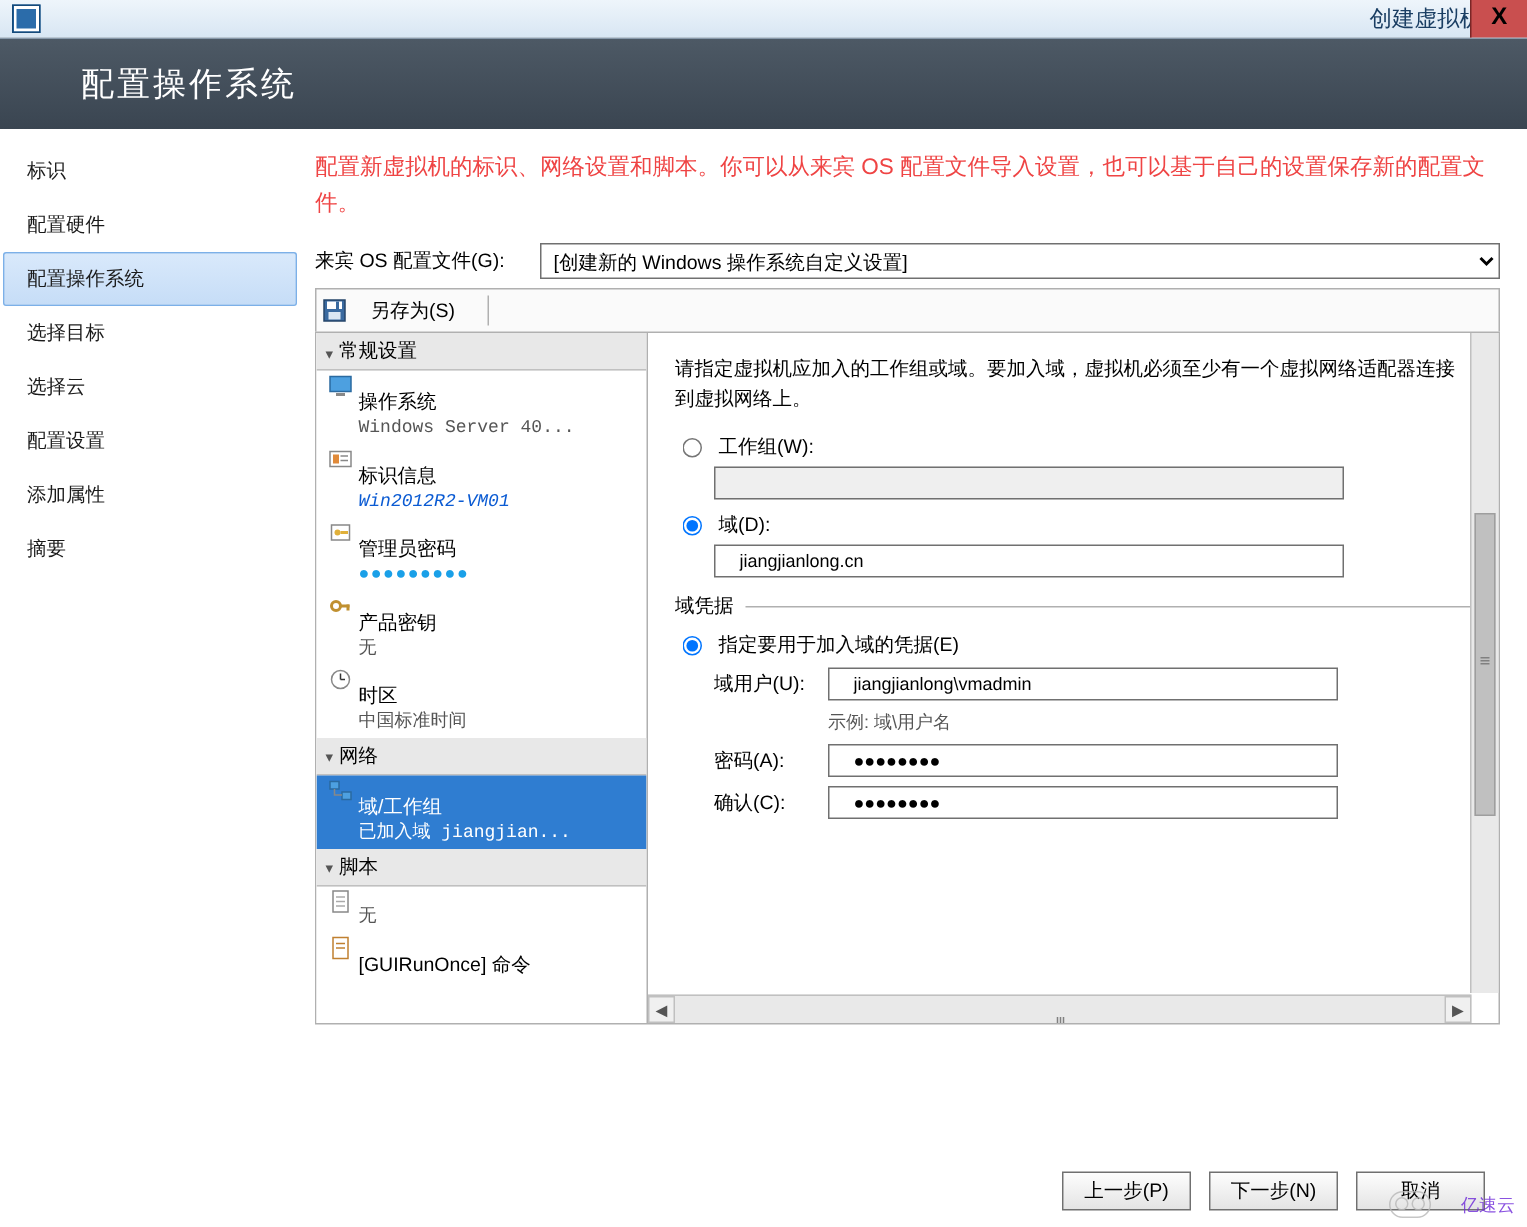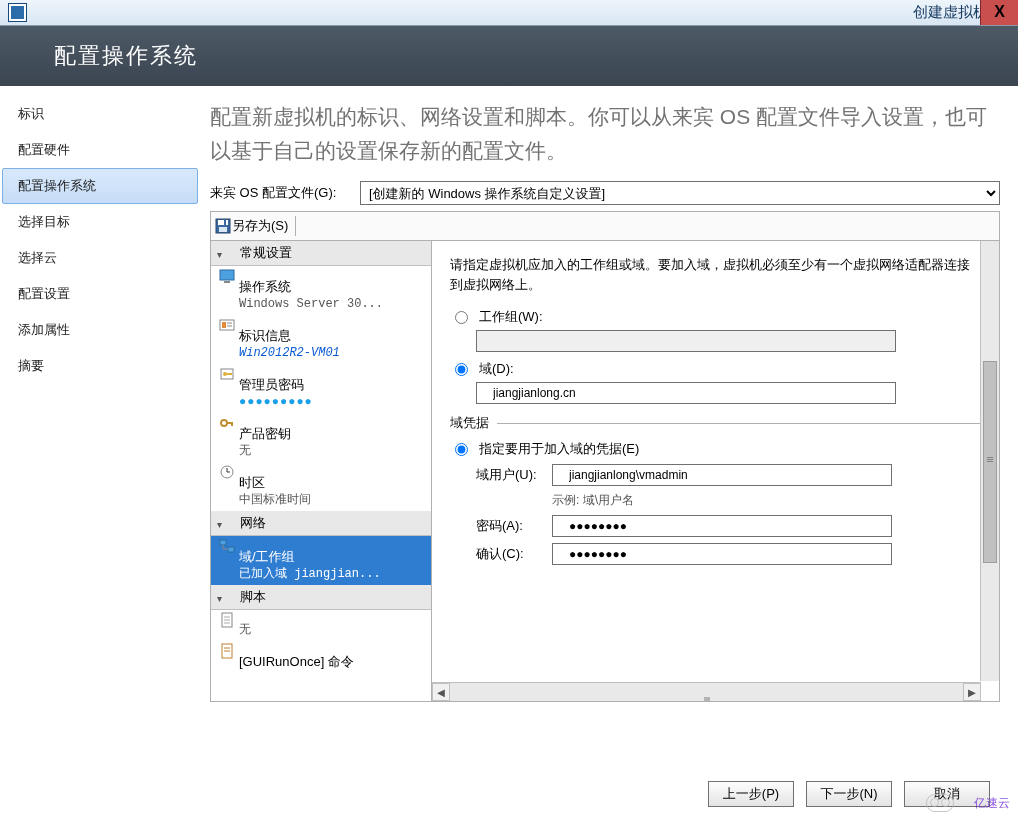--- a/index.html
+++ b/index.html
@@ -14,32 +14,32 @@
   
   .header { height:60px; background:linear-gradient(#4d5965,#3a4551); color:#fff; display:flex; align-items:center; padding-left:54px; font-size:22px; letter-spacing:2px;}
 
   
   .body { display:flex; height:680px; }
   .sidebar { width:200px; padding:10px 2px; box-sizing:border-box; }
   .nav-item { padding:9px 16px; color:#1a1a1a; cursor:default; }
   .nav-item.selected { background:linear-gradient(#d9e9fb,#c6ddf7); border:1px solid #7cb0e8; border-radius:2px; padding:8px 15px; }
 
   .main { flex:1; padding:14px 18px 0 10px; box-sizing:border-box; display:flex; flex-direction:column; overflow:hidden;}
-  .intro { color:#737373; font-size:21px; line-height:1.6; margin-bottom:14px; }
+  .intro { color:#ef4444; font-size:15px; line-height:1.6; margin-bottom:14px; }
   .profile-row { display:flex; align-items:center; margin-bottom:6px; }
   .profile-row label { width:150px; }
   .profile-row select { flex:1; height:24px; border:1px solid #707070; background:#fff; font-family:inherit; font-size:13px; padding-left:4px;}
 
-  .toolbar { display:flex; align-items:center; border:1px solid #b0b0b0; border-bottom:none; height:28px; padding-left:4px; gap:1px; background:#fafafa;}
+  .toolbar { display:flex; align-items:center; border:1px solid #b0b0b0; border-bottom:none; height:28px; padding-left:4px; gap:16px; background:#fafafa;}
   .toolbar .save-icon { width:16px; height:16px; display:inline-block; }
   .toolbar .divider { width:1px; height:20px; background:#b0b0b0; margin-left:6px;}
 
   .panel-row { display:flex; border:1px solid #b0b0b0; height:460px; }
   .tree { width:220px; border-right:1px solid #b0b0b0; overflow:hidden; background:#fff; font-size:13px; }
-  .tree-header { background:#e8e8e8; border-bottom:1px solid #c0c0c0; padding:3px 6px; font-weight:normal; display:flex; align-items:center; gap:18px; font-size:13px;}
+  .tree-header { background:#e8e8e8; border-bottom:1px solid #c0c0c0; padding:3px 6px; font-weight:normal; display:flex; align-items:center; gap:4px; font-size:13px;}
   .tree-header .chev::before { content:"▾"; font-size:10px; color:#555;}
   .tree-item { padding:12px 0 2px 28px; line-height:1.4; position:relative;}
   .tree-item .ico { position:absolute; left:8px; top:2px; width:16px; height:16px; }
   .tree-item .sub { color:#555; font-family:"Courier New",monospace; font-size:12px;}
   .tree-item .sub.link { color:#0b5bd3; font-style:italic;}
   .tree-item .sub.pw { color:#1aa0e8; letter-spacing:1px;}
   .tree-item.selected { background:#2f7dd1; color:#fff; }
   .tree-item.selected .sub { color:#fff; }
 
   .form { flex:1; position:relative; padding:14px 18px 0 18px; box-sizing:border-box; overflow:hidden; }
@@ -136,21 +136,21 @@
               <span>常规设置</span>
             </div>
             <div class="tree-item">
               <span class="ico">
                 <svg viewBox="0 0 16 16">
                   <rect x="1" y="2" width="14" height="10" fill="#4da0e0" stroke="#2a6aa0"></rect>
                   <rect x="5" y="13" width="6" height="2" fill="#888"></rect>
                 </svg>
               </span>
               <div>操作系统</div>
-              <div class="sub">Windows Server 30...</div>
+              <div class="sub">Windows Server 40...</div>
             </div>
             <div class="tree-item">
               <span class="ico">
                 <svg viewBox="0 0 16 16">
                   <rect x="1" y="3" width="14" height="10" fill="#fff" stroke="#888"></rect>
                   <rect x="3" y="5" width="4" height="6" fill="#e08a3a"></rect>
                   <line x1="8" y1="6" x2="13" y2="6" stroke="#888"></line>
                   <line x1="8" y1="9" x2="13" y2="9" stroke="#888"></line>
                 </svg>
               </span>

